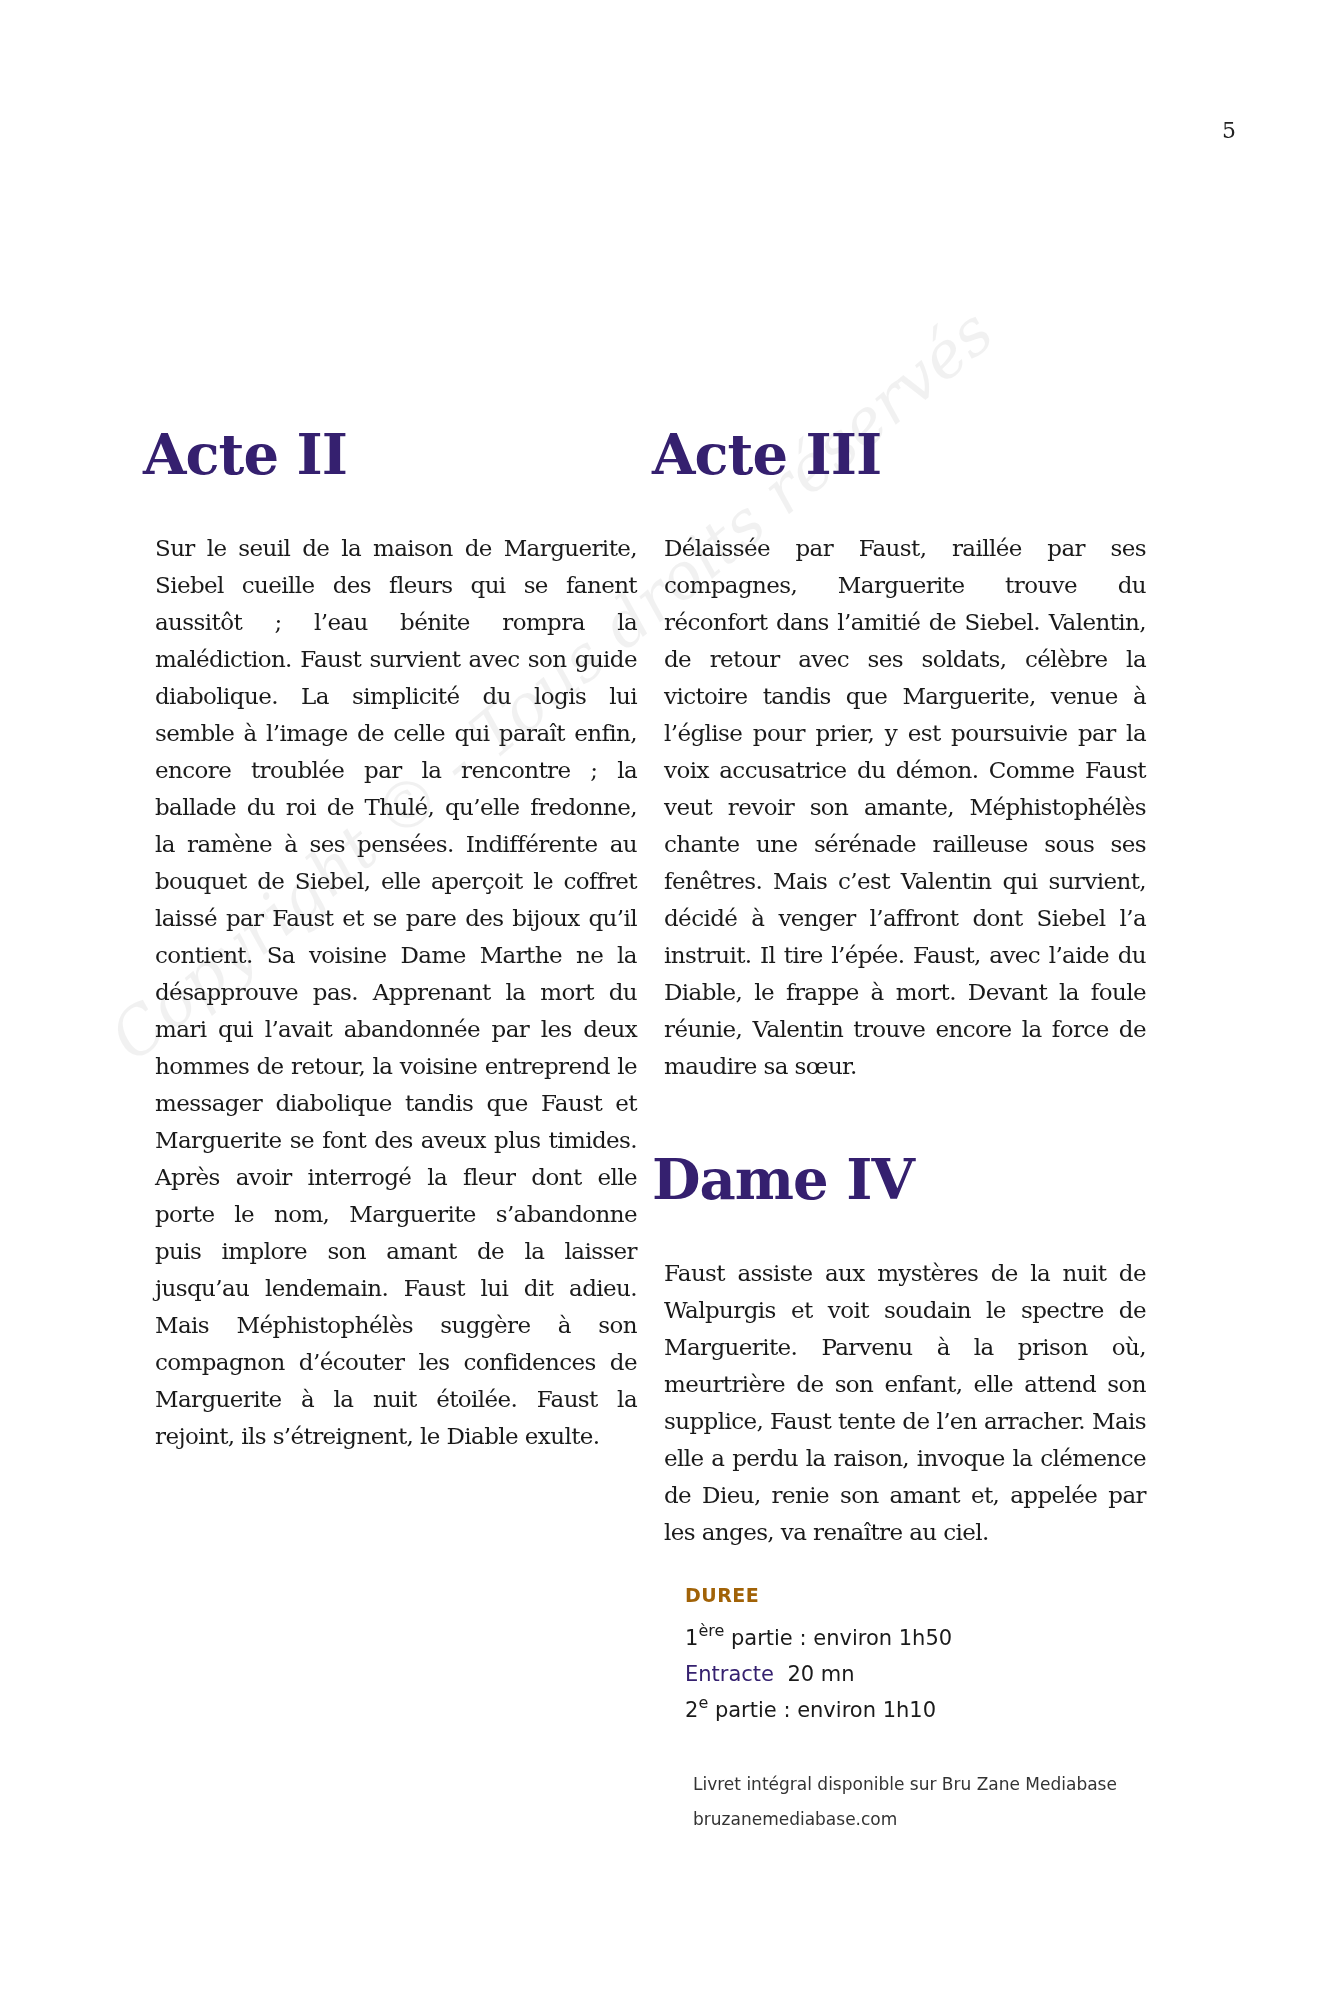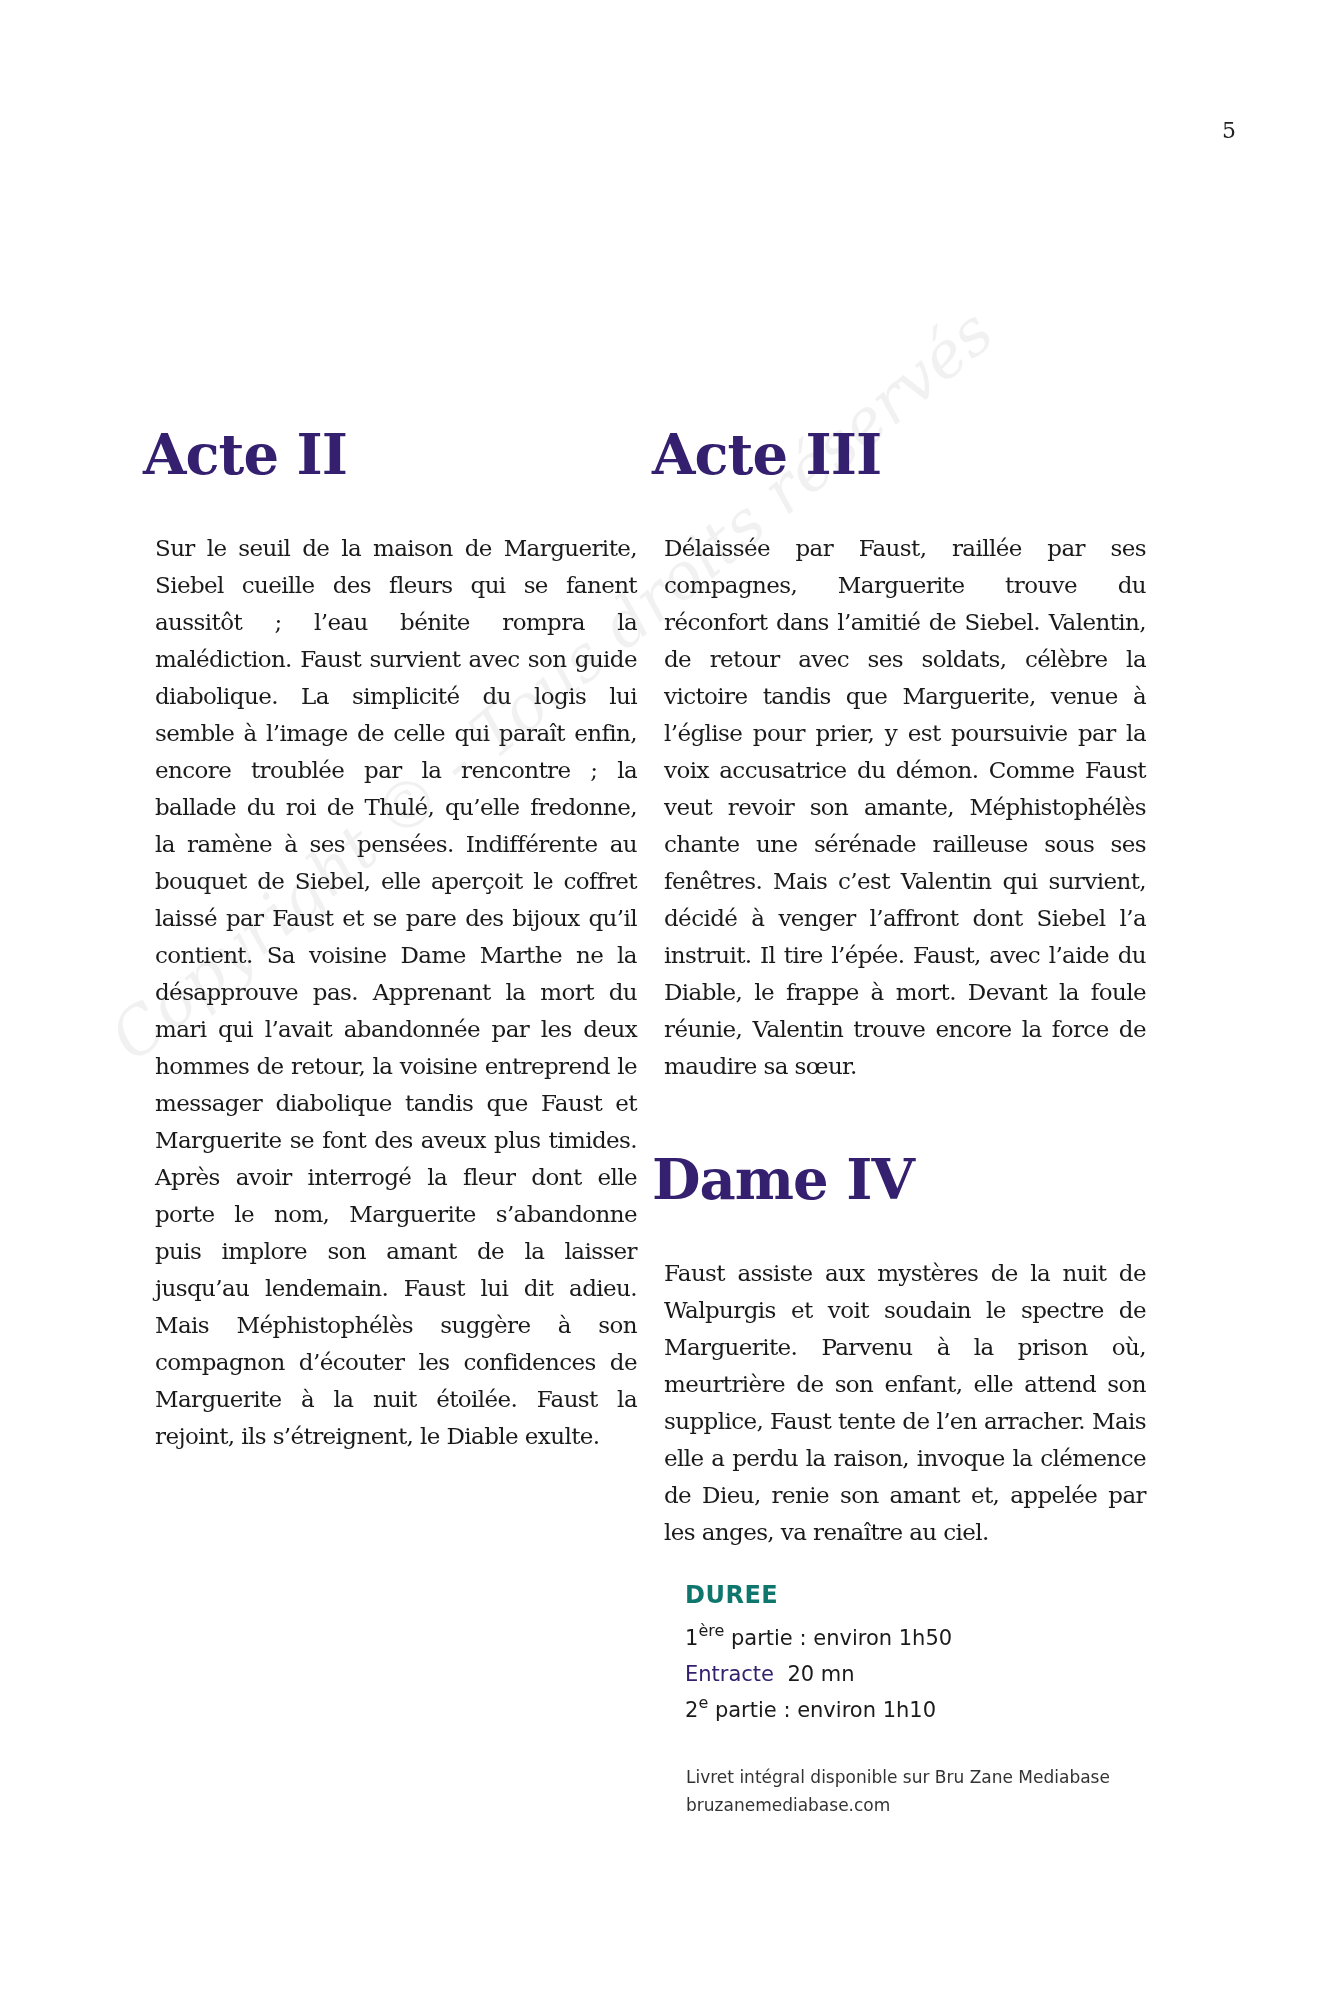--- a/index.html
+++ b/index.html
@@ -25,31 +25,31 @@
       font-family: "DejaVu Serif", serif; font-size: 23px; line-height: 37px;
       text-align: justify; margin: 12px; letter-spacing: -0.6px;
       hyphens: none;
     }
     .act-block { margin-bottom: 58px; }
     .duree {
       position: absolute; left: 685px; top: 1580px; width: 500px;
       font-family: "DejaVu Sans", sans-serif; color: #1a1a1a;
     }
     .duree-title {
-      font-weight: bold; color: #0f766e; font-size: 24px; letter-spacing: 0.5px;
+      font-weight: bold; color: #a16207; font-size: 19px; letter-spacing: 0.5px;
       margin: 0 0 10px 0; line-height: 30px;
     }
     .duree-line { font-size: 21px; line-height: 36px; margin: 0; }
     .duree-line sup { font-size: 16px; vertical-align: 9px; line-height: 0; }
     .entracte-label { color: #35206f; }
     .livret {
       position: absolute; left: 685px; top: 1763px; width: 520px;
       font-family: "DejaVu Sans", sans-serif; font-size: 17px; line-height: 27px; color: #333;
     }
-    .livret p { margin: 1px; }
+    .livret p { margin: 8px; }
     .watermark {
       position: absolute; left: 120px; top: 1010px; width: 1100px;
       transform: rotate(-40deg); transform-origin: left center;
       font-family: "DejaVu Serif", serif; font-style: italic; font-size: 64px;
       color: rgba(0,0,0,0.055); white-space: nowrap; pointer-events: none;
     }
   </style>
 </head>
 <body>
 

